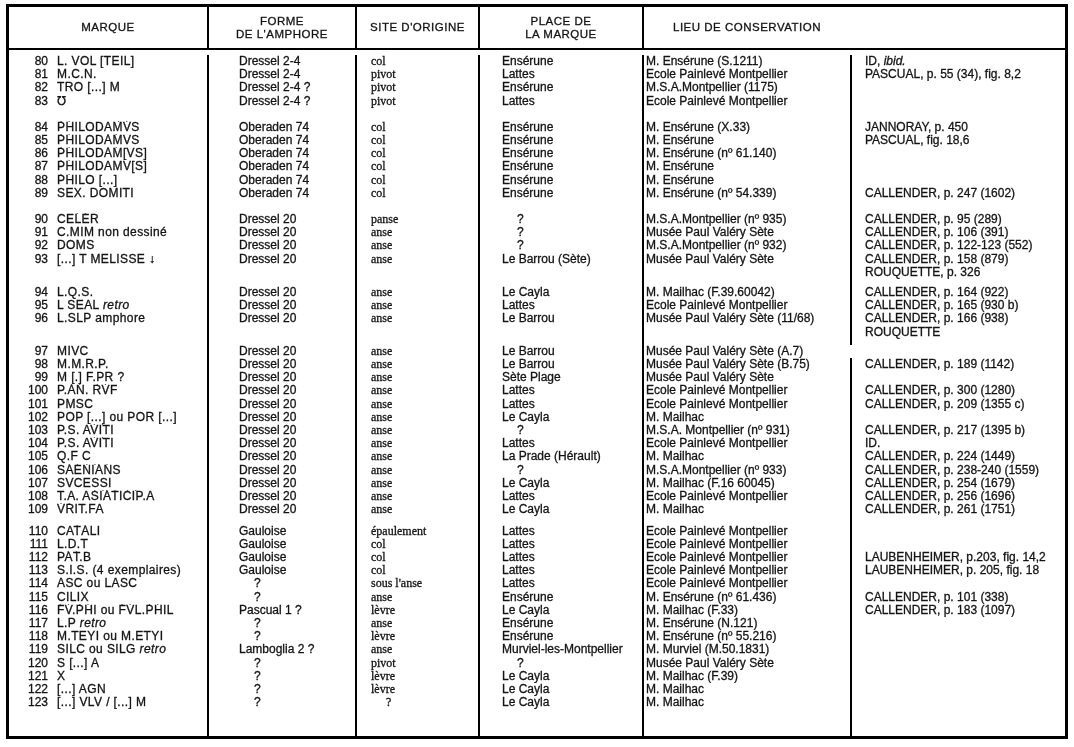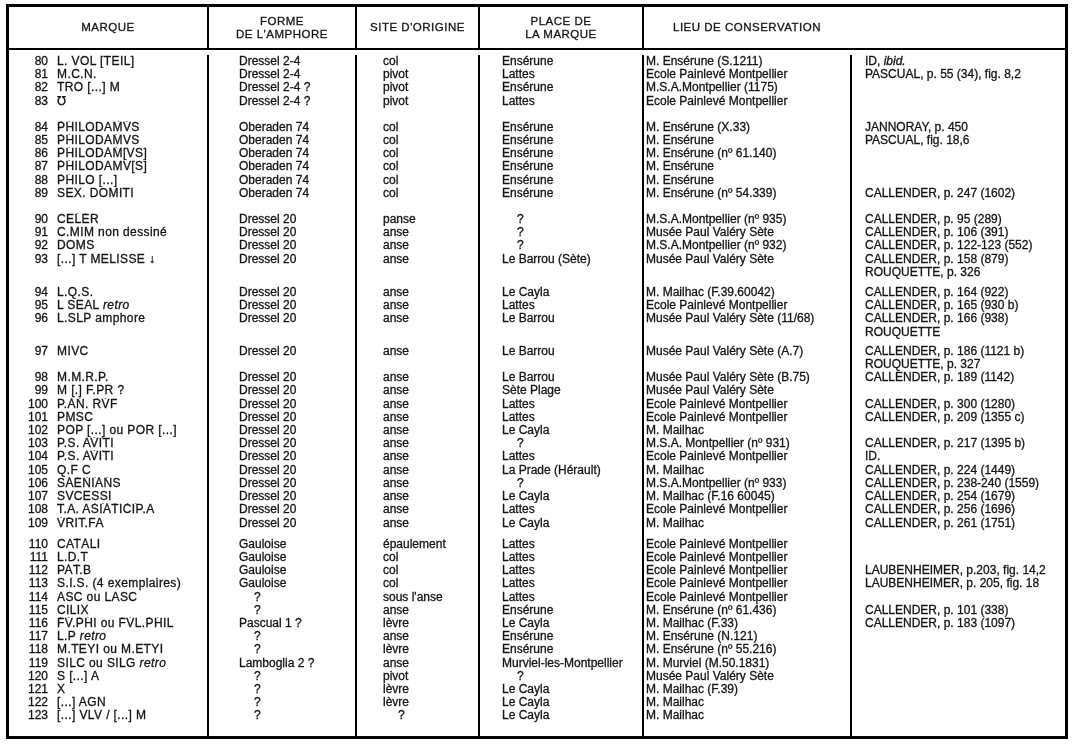--- a/index.html
+++ b/index.html
@@ -27,21 +27,21 @@
     font-size:11.5px;line-height:13px;letter-spacing:0.5px;white-space:pre-line;
   }
   
   #table-body{flex:1 1 auto;display:flex;flex-direction:column;padding-top:5px;}
   .row{font-size:12px;line-height:13.2px;flex:0 0 auto;}
   .row.filler{flex:1 1 auto;}
   .c-marque{display:flex;align-items:flex-start;}
   .num{display:inline-block;width:29px;margin-left:10px;text-align:right;flex:0 0 auto;}
   .marque{margin-left:9px;letter-spacing:0.4px;white-space:nowrap;}
   .c-forme{padding-left:30px;}
-  .c-place{padding-left:26px;}
+  .c-place{padding-left:14px;font-family:Liberation Serif, serif;}
   .c-site{padding-left:22px;}
   .c-lieu{padding-left:2px;}
   .c-ref{padding-left:13px;}
   .q{padding-left:15px;}
   i{font-style:italic;}
 </style>
 </head>
 <body>
 
 <div class="table">
@@ -302,24 +302,20 @@
       </div>
       <div class="grid-row row">
         <div class="cell c-marque">
           <span class="num">97</span>
           <span class="marque">MIVC</span>
         </div>
         <div class="cell c-forme">Dressel 20</div>
         <div class="cell c-place">anse</div>
         <div class="cell c-site">Le Barrou</div>
         <div class="cell c-lieu">Musée Paul Valéry Sète (A.7)</div>
-        <div class="cell c-ref">
-          <div>CALLENDER, p. 186 (1121 b)</div>
-          <div>ROUQUETTE, p. 327</div>
-        </div>
       </div>
       <div class="grid-row row">
         <div class="cell c-marque">
           <span class="num">98</span>
           <span class="marque">M.M.R.P.</span>
         </div>
         <div class="cell c-forme">Dressel 20</div>
         <div class="cell c-place">anse</div>
         <div class="cell c-site">Le Barrou</div>
         <div class="cell c-lieu">Musée Paul Valéry Sète (B.75)</div>

